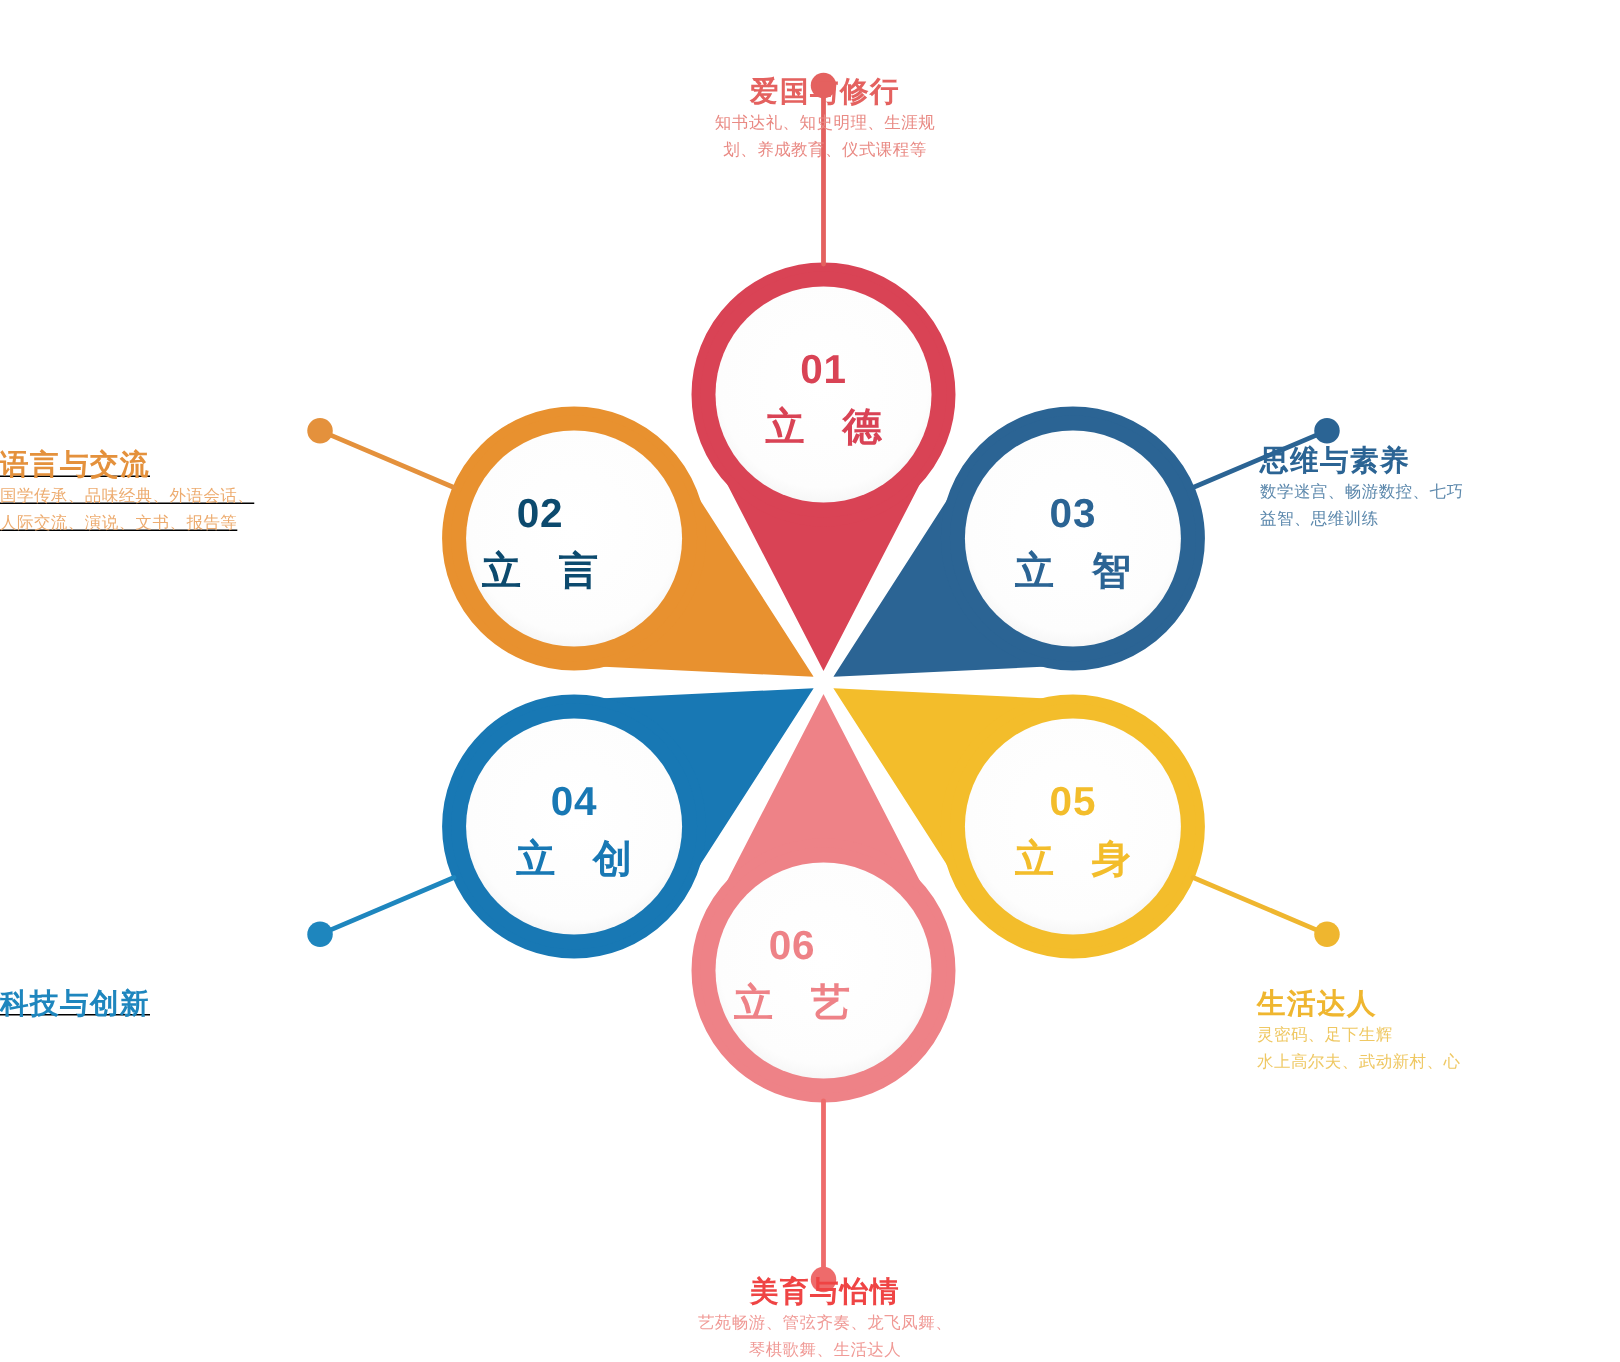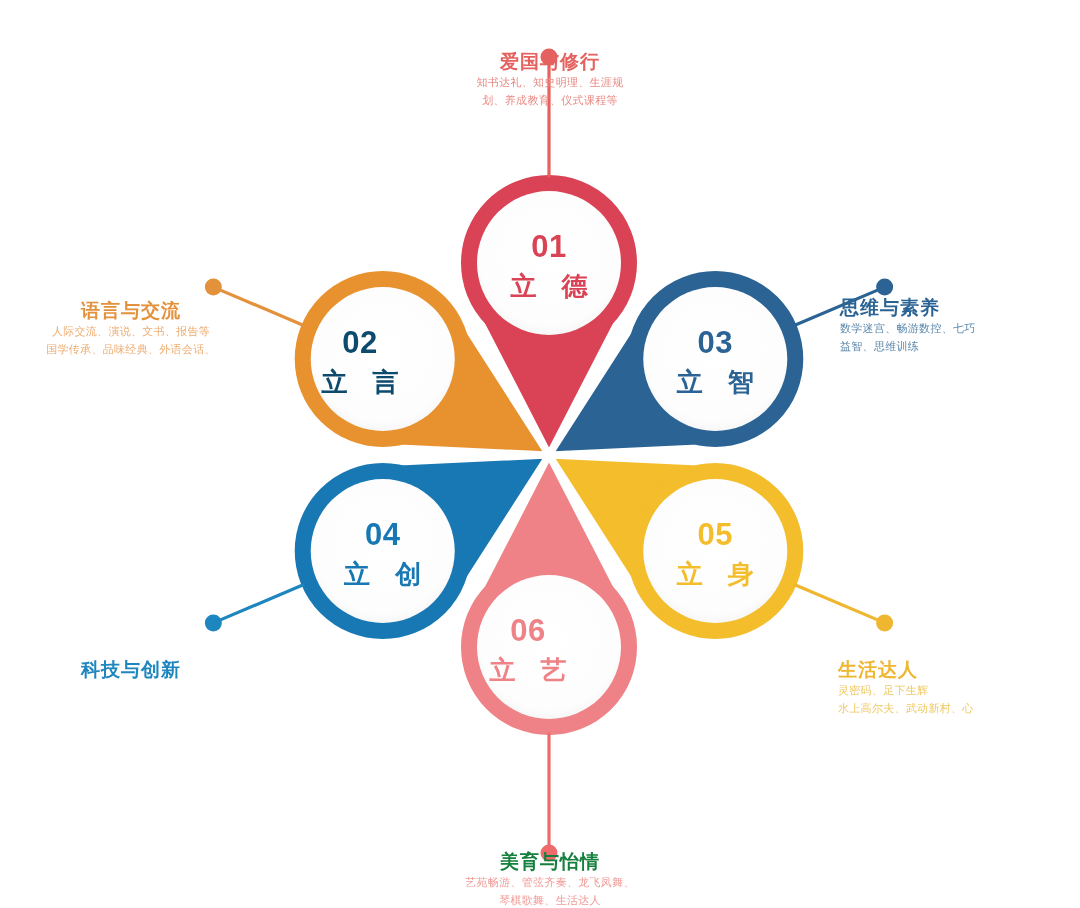--- a/index.html
+++ b/index.html
@@ -19,39 +19,39 @@
   .callout{position:absolute;}
   .callout .c-title{
     font-size:19px;font-weight:bold;line-height:1.25;
     letter-spacing:1px;white-space:nowrap;margin-top:44px;
   }
   .callout .c-desc{
     font-size:11px;line-height:1.62;font-weight:400;
     letter-spacing:.3px;
   }
   .ct-center{text-align:center;}
-  .ct-right{text-align:center;}
+  .ct-right{text-align:left;text-decoration:underline;}
   .ct-left{text-align:left;}
 
   
   #callout-1{left:370px;top:6px;width:360px;}
   #callout-2{left:0px;top:255px;width:262px;}
   #callout-3{left:840px;top:252px;width:240px;}
   #callout-4{left:0px;top:614px;width:262px;}
   #callout-5{left:838px;top:614px;width:242px;}
   #callout-6{left:370px;top:806px;width:360px;}
 
   
   .petal-text{
     position:absolute;text-align:center;
     transform:translate(-50%,-50%);
     pointer-events:none;user-select:none;
   }
   .petal-num{
-    font-size:31px;font-weight:bold;line-height:1;
+    font-size:27px;font-weight:bold;line-height:1;
     letter-spacing:.5px;
   }
   .petal-name{
     font-size:26px;font-weight:bold;line-height:1;
     margin-top:11px;letter-spacing:9px;text-indent:9px;
   }
 </style>
 </head>
 <body>
 
@@ -142,22 +142,22 @@
     <div class="c-title" style="color: rgb(228, 97, 95);">爱国与修行</div>
     <div class="c-desc" style="color: rgb(233, 138, 132);">
       <div>知书达礼、知史明理、生涯规</div>
       <div>划、养成教育、仪式课程等</div>
     </div>
   </div>
 
   <div class="callout ct-right" id="callout-2">
     <div class="c-title" style="color: rgb(228, 145, 60);">语言与交流</div>
     <div class="c-desc" style="color: rgb(237, 172, 112);">
+      <div>国学传承、品味经典、外语会话、</div>
       <div>人际交流、演说、文书、报告等</div>
-      <div>国学传承、品味经典、外语会话、</div>
     </div>
   </div>
 
   <div class="callout ct-left" id="callout-3">
     <div class="c-title" style="color: rgb(43, 100, 148);">思维与素养</div>
     <div class="c-desc" style="color: rgb(92, 136, 172);">
       <div>数学迷宫、畅游数控、七巧</div>
       <div>益智、思维训练</div>
     </div>
   </div>
@@ -168,20 +168,20 @@
 
   <div class="callout ct-left" id="callout-5">
     <div class="c-title" style="color: rgb(239, 182, 47);">生活达人</div>
     <div class="c-desc" style="color: rgb(239, 200, 99);">
       <div>灵密码、足下生辉</div>
       <div>水上高尔夫、武动新村、心</div>
     </div>
   </div>
 
   <div class="callout ct-center" id="callout-6">
-    <div class="c-title" style="color: #15803d;">美育与怡情</div>
+    <div class="c-title" style="color: #ef4444;">美育与怡情</div>
     <div class="c-desc" style="color: rgb(240, 154, 150);">
       <div>艺苑畅游、管弦齐奏、龙飞凤舞、</div>
       <div>琴棋歌舞、生活达人</div>
     </div>
   </div>
 
 </div>
 
 </body></html>

